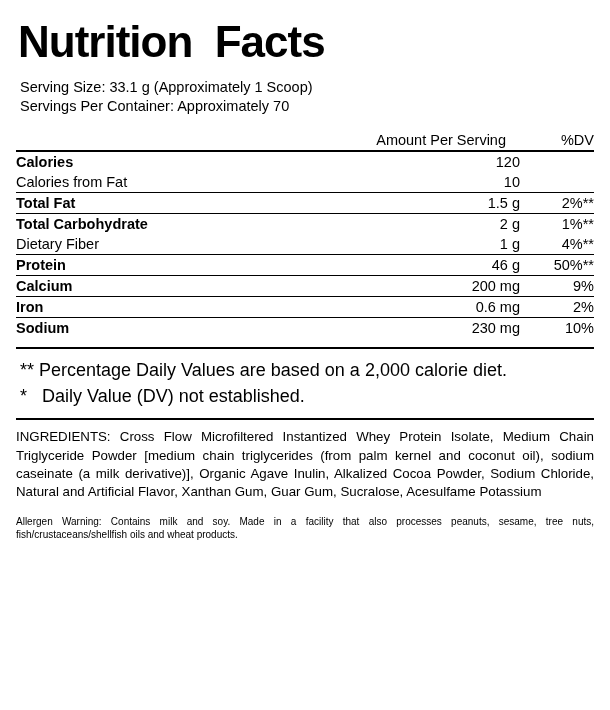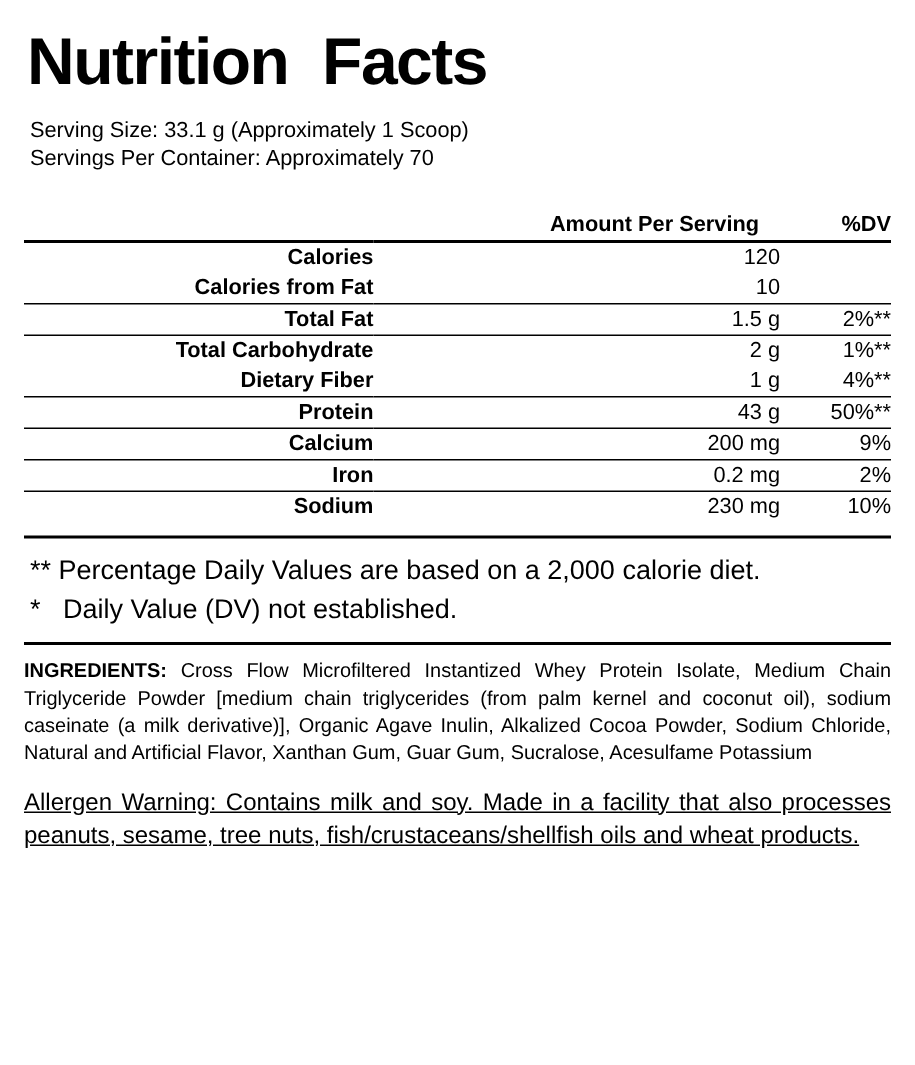--- a/index.html
+++ b/index.html
@@ -22,62 +22,61 @@
     font-size: 44px;
     font-weight: bold;
     letter-spacing: -1px;
     line-height: 1.0;
     margin: 6px 0 14px 2px;
     white-space: pre;
   }
   .serving-block {
     font-size: 14.5px;
     line-height: 1.32;
-    margin: 0 0 24px 4px;
+    margin: 0 0 14px 4px;
   }
   table.facts {
     width: 100%;
     border-collapse: collapse;
     font-size: 14.5px;
   }
   table.facts td {
     padding: 2px 0 2px 0;
     vertical-align: bottom;
   }
-  td.name { text-align: right; padding-left: 4px; }
+  td.name { text-align: left; padding-left: 4px; }
   td.amount { text-align: right; padding-right: 14px; white-space: nowrap; }
   td.dv { text-align: right; width: 74px; white-space: nowrap; padding-left: 2px; }
-  .hdr td { font-size: 14.5px; padding-bottom: 1px; font-weight: bold; }
+  .hdr td { font-size: 14.5px; padding-bottom: 1px; }
   .hdr td.amount { text-align: right; padding-right: 14px; }
   .rule-thin td { border-top: 1px solid #000; }
   .rule-med td { border-top: 2px solid #000; }
   .bold { font-weight: bold; }
-  .indent { padding-left: 20px; font-weight: bold; }
+  .indent { padding-left: 20px; }
   .footnotes {
     font-size: 18px;
     line-height: 1.45;
     margin: 7px 0 0 4px;
   }
   .footnotes div { white-space: pre; }
   .sep {
     border-top: 2px solid #000;
     margin: 9px 0 8px 0;
   }
   .ingredients {
     font-size: 13.3px;
     line-height: 1.36;
     text-align: justify;
     margin: 0 0 14px 0;
   }
-  .ingredients .lbl { font-weight: bold; }
+  .ingredients .lbl { font-weight: normal; }
   .allergen {
-    font-size: 16px;
+    font-size: 10px;
     line-height: 1.36;
     text-align: justify;
-    text-decoration: underline;
   }
 </style>
 </head>
 <body>
 
 <div class="panel">
 
   <div class="nf-title">Nutrition  Facts</div>
 
   <div class="serving-block">
@@ -121,33 +120,33 @@
 
     <tr>
       <td class="name indent">Dietary Fiber</td>
       <td class="amount">1 g</td>
       <td class="dv">4%**</td>
     </tr>
 
 
     <tr class="rule-thin">
       <td class="name bold">Protein</td>
-      <td class="amount">43 g</td>
+      <td class="amount">46 g</td>
       <td class="dv">50%**</td>
     </tr>
 
     <tr class="rule-thin">
       <td class="name bold">Calcium</td>
       <td class="amount">200 mg</td>
       <td class="dv">9%</td>
     </tr>
 
     <tr class="rule-thin">
       <td class="name bold">Iron</td>
-      <td class="amount">0.2 mg</td>
+      <td class="amount">0.6 mg</td>
       <td class="dv">2%</td>
     </tr>
 
     <tr class="rule-thin">
       <td class="name bold">Sodium</td>
       <td class="amount">230 mg</td>
       <td class="dv">10%</td>
     </tr>
   </tbody>
     </table>

